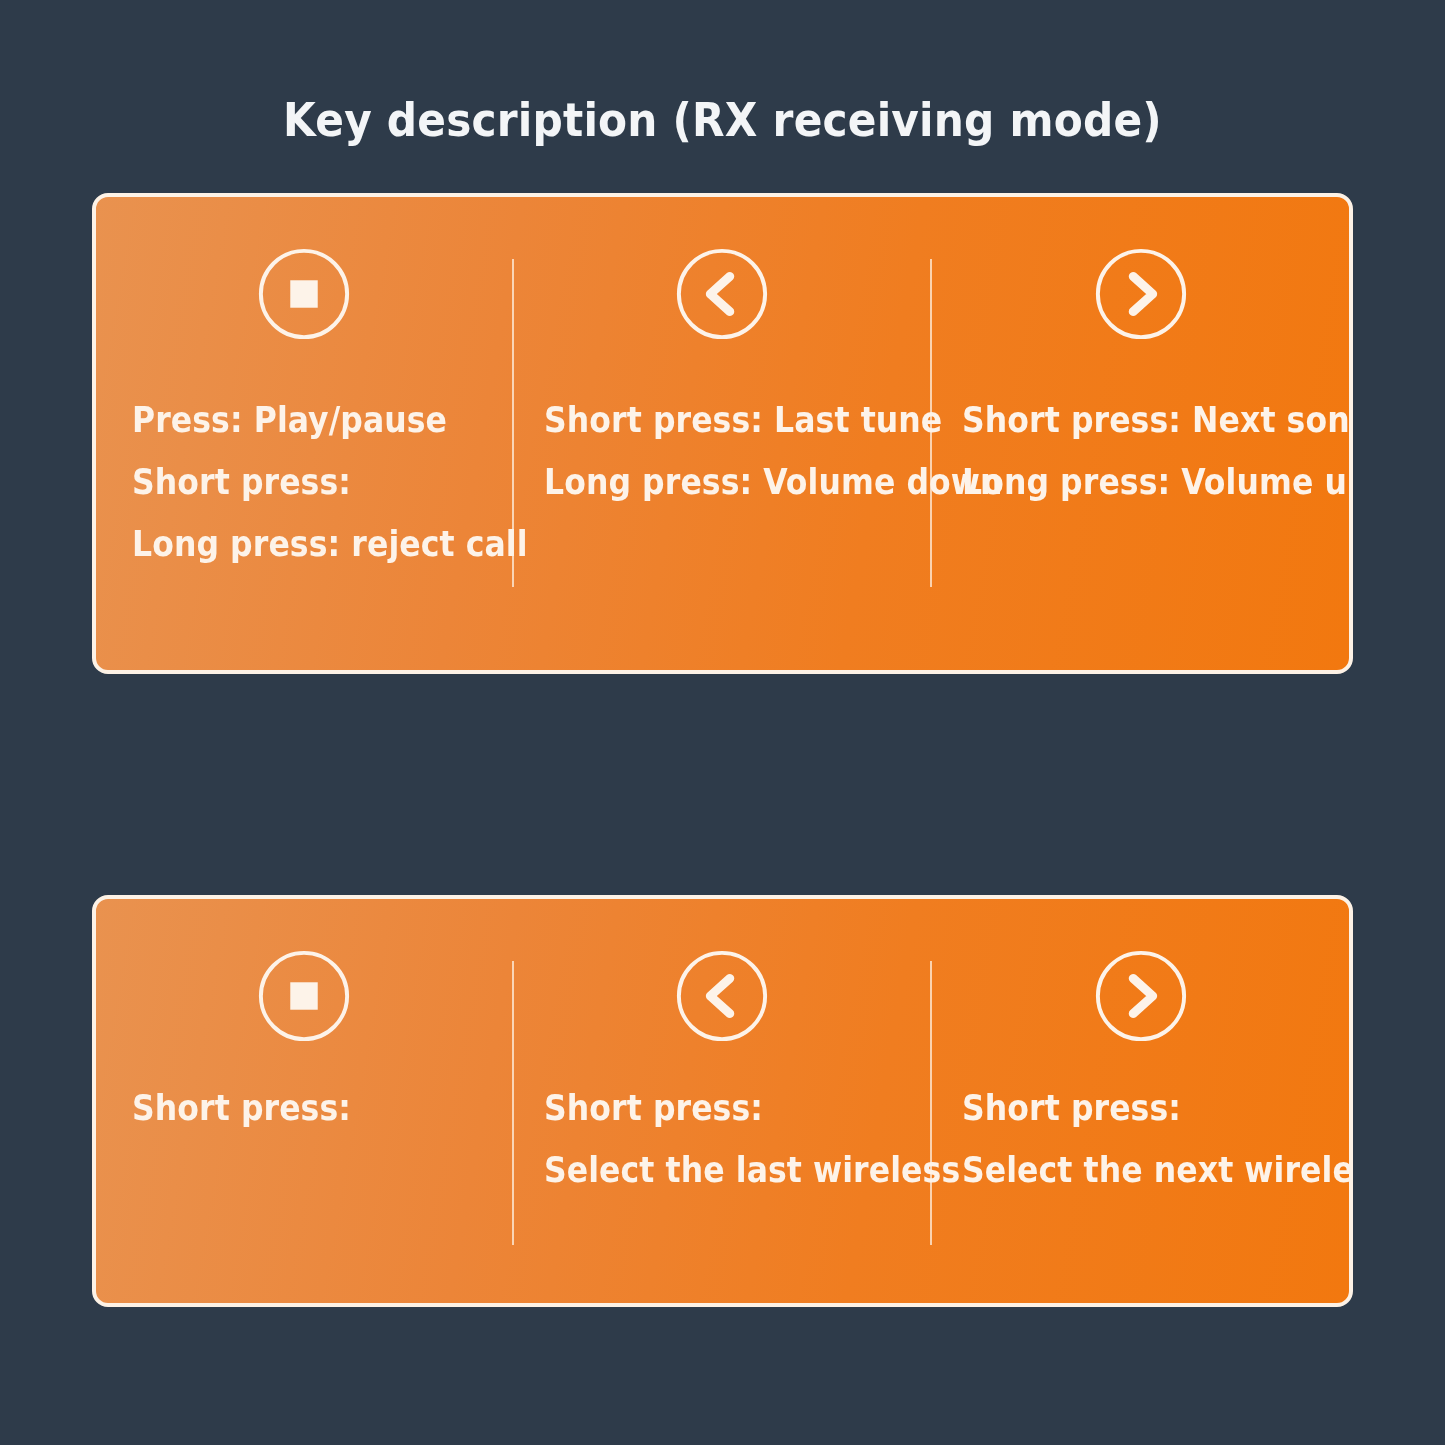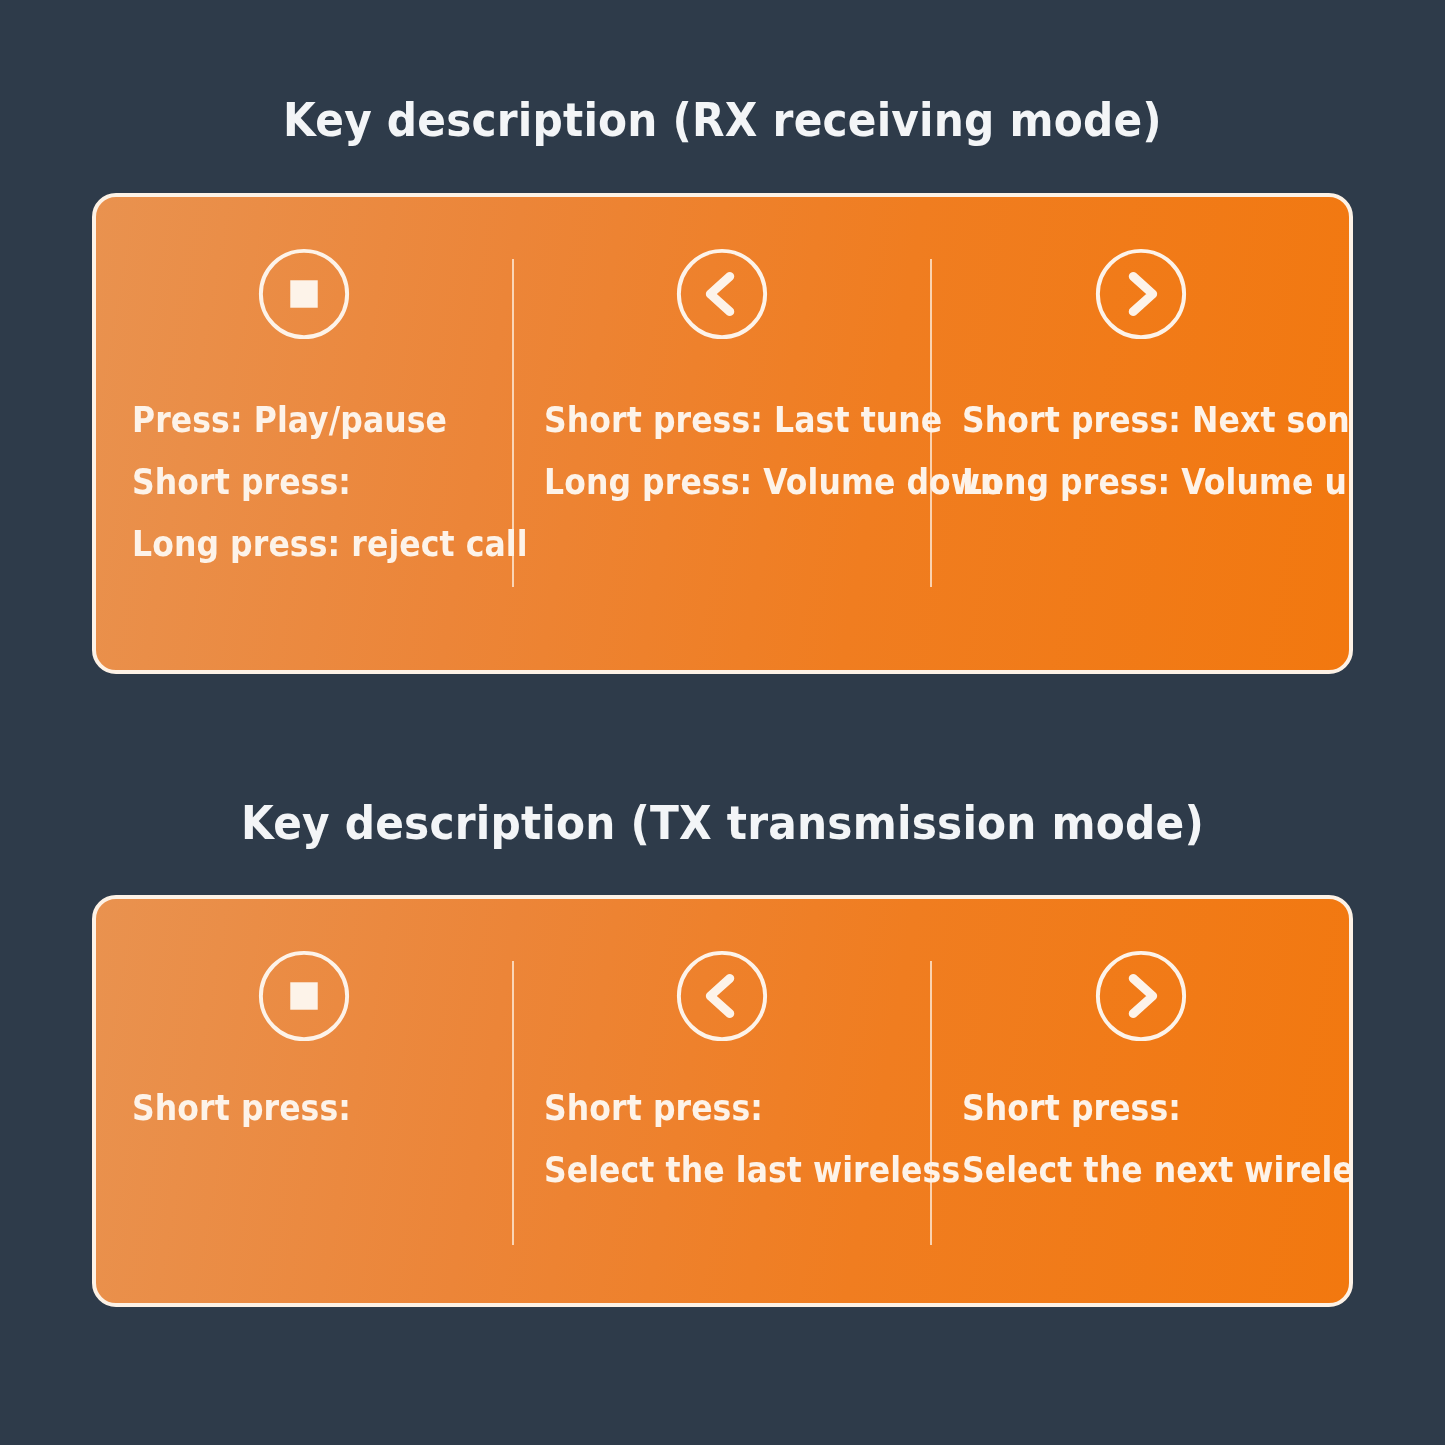--- a/index.html
+++ b/index.html
@@ -36,21 +36,21 @@
   #title-rx { top: 92px; }
   #title-tx { top: 795px; }
 
   
   .card {
     position: absolute;
     left: 92px;
     width: 1261px;
     box-sizing: border-box;
     border: 4px solid #fdf2e6;
-    border-radius: 24px;
+    border-radius: 16px;
     background: linear-gradient(100deg, #e9924f 0%, #ec8538 32%, #f07d20 62%, #f2780f 100%);
     overflow: hidden;
   }
   #card-rx { top: 193px; height: 481px; }
   #card-tx { top: 895px; height: 412px; }
 
   .card-inner {
     position: relative;
     width: 100%;
     height: 100%;
@@ -160,21 +160,20 @@
         </div>
         <div class="lines">
           <div class="line">Short press: Next song</div>
           <div class="line">Long press: Volume up</div>
         </div>
       </div>
 
     </div>
   </div>
 
-  <div class="section-title" id="title-tx">Key description (TX transmission mode)</div>
 
   <div class="card" id="card-tx">
     <div class="card-inner">
 
       <div class="divider d1"></div>
       <div class="divider d2"></div>
 
       <div class="col col-1">
         <div class="icon-wrap">
           <svg viewBox="0 0 100 100" xmlns="http://www.w3.org/2000/svg">

